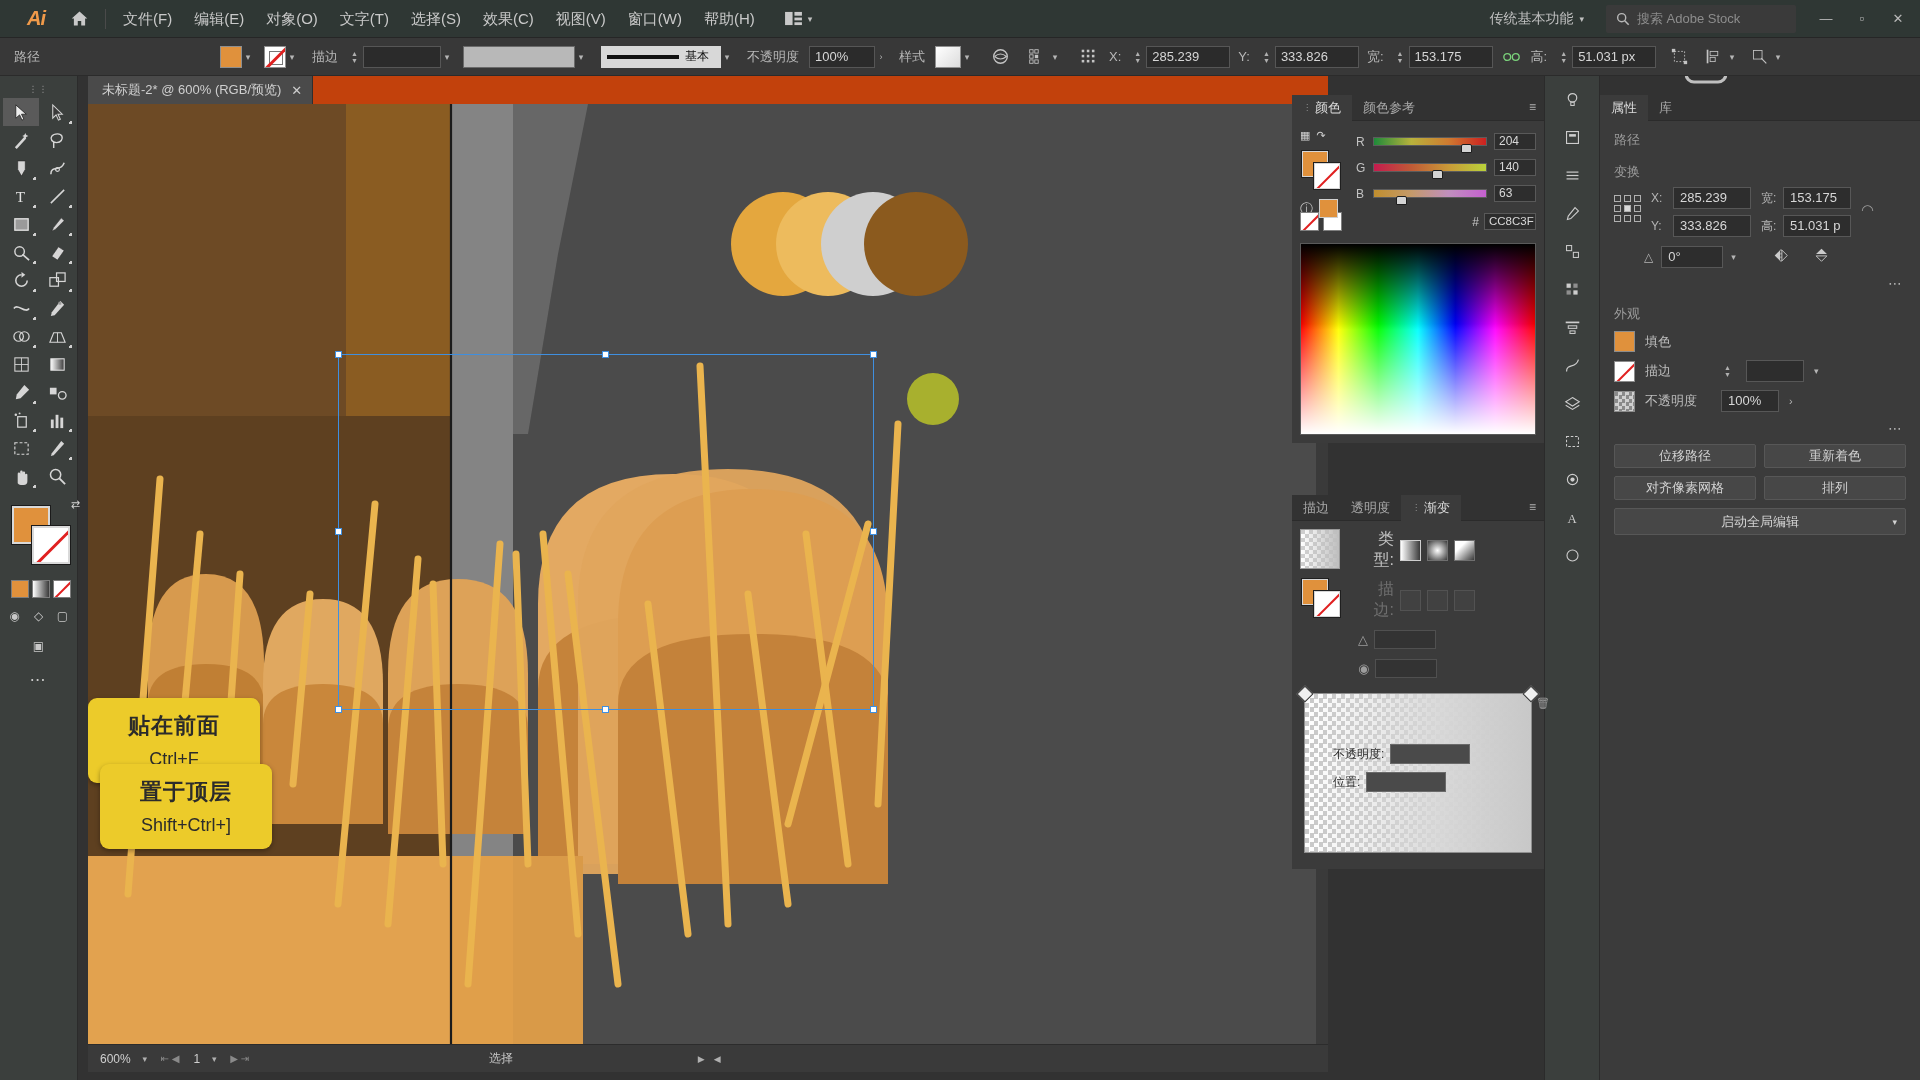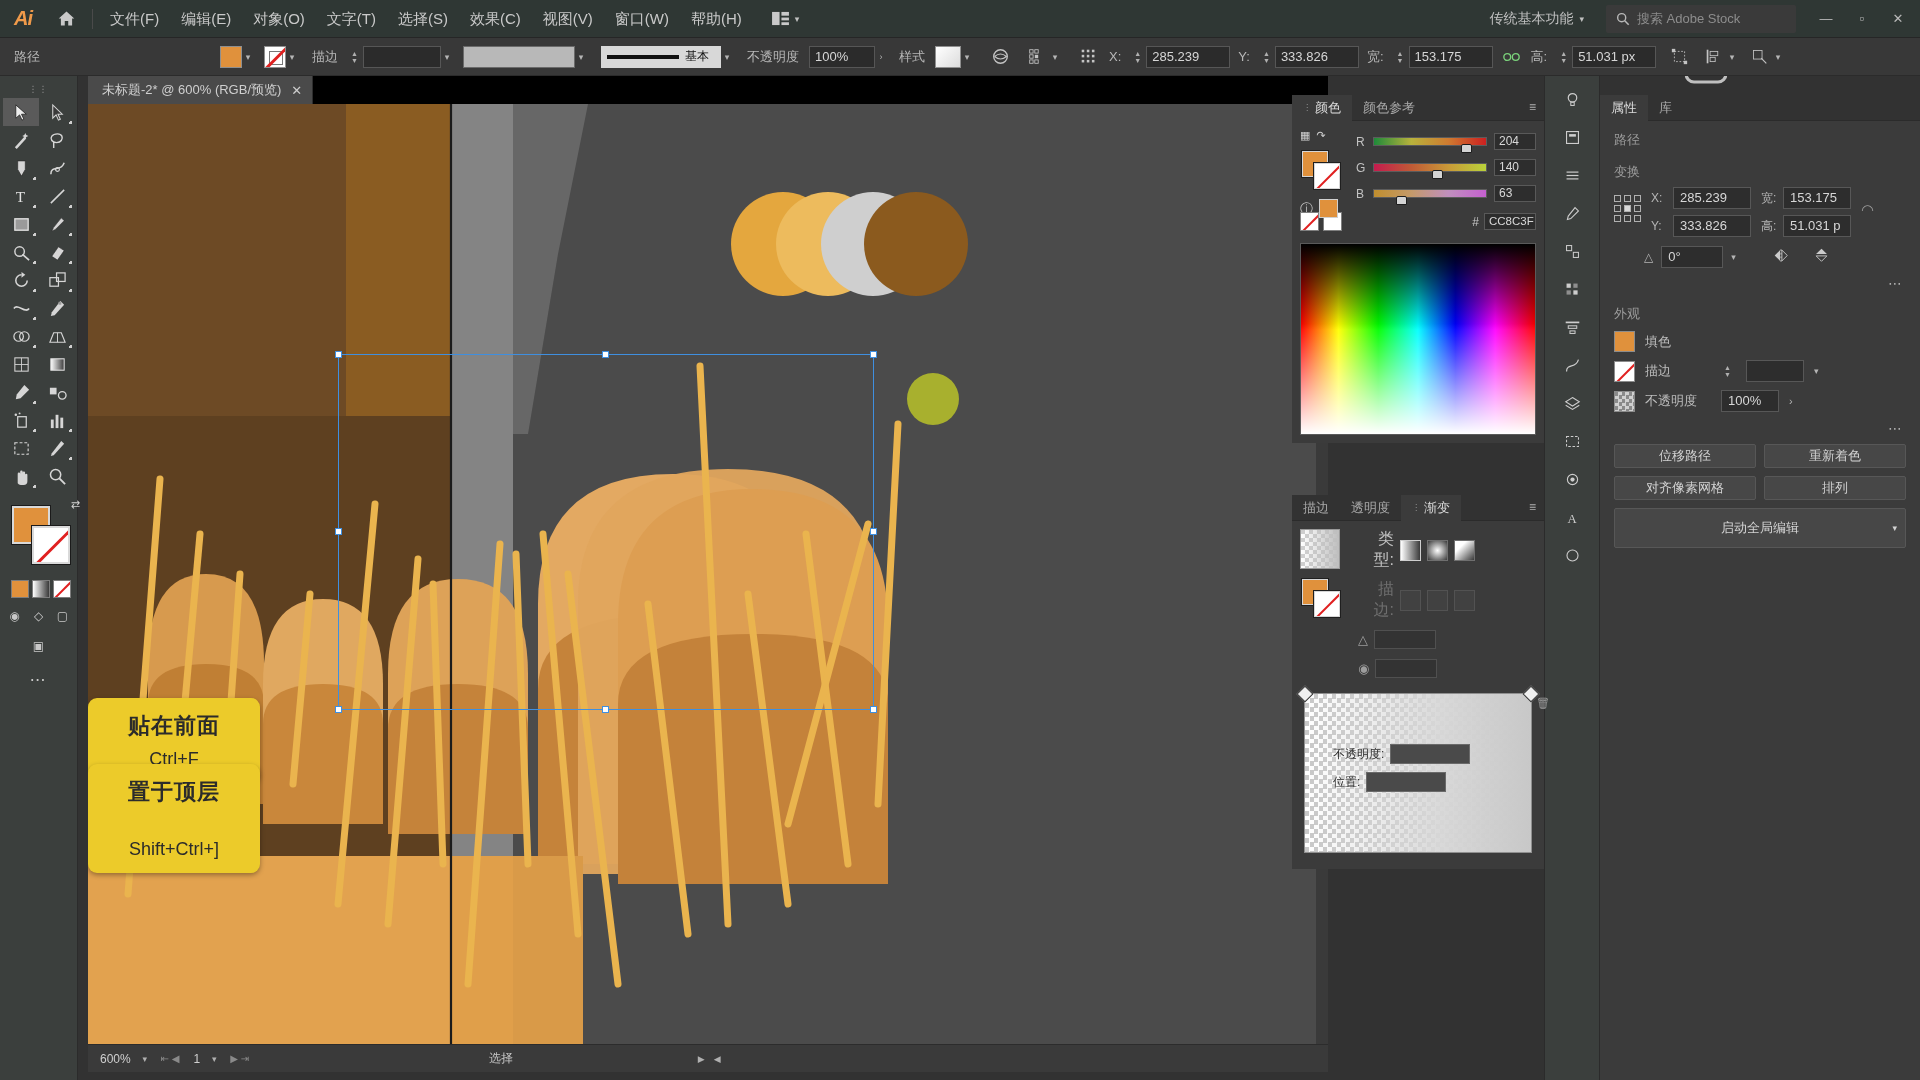--- a/index.html
+++ b/index.html
@@ -17,20 +17,21 @@
   .menubar {
     position: absolute; left:0; top:0; width:1920px; height:38px;
     background: #2f3734;
     display: flex; align-items: center;
     border-bottom: 1px solid #262626;
   }
   .ai-logo {
     width:46px; height:38px; display:flex; align-items:center; justify-content:center;
     color:#f09a4a; font-size:20px; font-weight:bold; font-style:italic;
     letter-spacing:-1px;
+    margin-left:13px;
   }
   .home-btn {
     width:40px; height:38px; display:flex; align-items:center; justify-content:center;
     color:#c9c9c9;
   }
   .menu-sep { width:1px; height:20px; background:#4a4a4a; margin:0 6px; }
   .menu-item {
     padding:0 11px; height:38px; line-height:38px; font-size:15px; color:#c9c9c9;
     white-space:nowrap; cursor:default;
   }
@@ -104,21 +105,21 @@
     width:26px; height:26px; display:flex; align-items:center; justify-content:center;
     color:#c3c3c3;
   }
   .blank-field {
     background:#b8b8b8; height:22px; width:112px; border:1px solid #6a6a6a;
   }
 
   
   .doctab-row {
     position:absolute; left:88px; top:76px; width:1240px; height:28px;
-    background:#000000; display:flex; align-items:center;
+    background:#c2410c; display:flex; align-items:center;
   }
   .doctab {
     height:28px; background:#4a4a4a; display:flex; align-items:center; gap:10px;
     padding:0 10px 0 14px; font-size:13px; color:#cfcfcf; border-right:1px solid #2e2e2e;
   }
   .doctab .close { color:#cdcdcd; font-size:13px; }
 
   
   .toolbar {
     position:absolute; left:0; top:76px; width:78px; height:1004px;
@@ -353,21 +354,21 @@
     background-size:7px 7px;
   }
   .app-lab { font-size:13px; color:#bdbdbd; width:66px; }
   .qa-grid { display:grid; grid-template-columns:1fr 1fr; gap:8px; padding:4px 14px; }
   .qa-btn {
     height:24px; background:#474747; border:1px solid #575757; border-radius:2px;
     display:flex; align-items:center; justify-content:center;
     font-size:13px; color:#d3d3d3;
   }
   .qa-wide {
-    grid-column:1 / span 2; height:40px; background:#474747; border:1px solid #575757;
+    grid-column:1 / span 2; height:27px; background:#474747; border:1px solid #575757;
     border-radius:2px; display:flex; align-items:center; justify-content:center;
     font-size:13px; color:#d3d3d3; position:relative;
   }
   .qa-wide .c { position:absolute; right:8px; font-size:9px; }
   .fxrow { padding:2px 14px 6px 20px; font-size:16px; font-style:italic; color:#cfcfcf; }
   .dots { text-align:right; padding:4px 16px; color:#b0b0b0; letter-spacing:2px; font-size:14px; }
 </style>
 </head>
 <body>
 
@@ -823,21 +824,21 @@
       <span class="handle" style="right:-4px;bottom:-4px;"></span>
       <span class="handle" style="left:50%;margin-left:-4px;bottom:-4px;"></span>
       <span class="handle" style="left:-4px;bottom:-4px;"></span>
       <span class="handle" style="left:-4px;top:50%;margin-top:-4px;"></span>
     </div>
 
     <div class="card" style="left:0px; top:552px;margin-top:42px;">
       <div class="t">贴在前面</div>
       <div class="k">Ctrl+F</div>
     </div>
-    <div class="card" style="left:0px; top:660px;gap:24px;">
+    <div class="card" style="left:12px; top:660px;">
       <div class="t">置于顶层</div>
       <div class="k">Shift+Ctrl+]</div>
     </div>
   </div>
 
   <div style="position:absolute;left:1316px;top:104px;width:12px;height:940px;background:#3a3a3a;">
     <div style="position:absolute;left:2px;top:420px;width:8px;height:130px;background:#6a6a6a;border-radius:4px;"></div>
   </div>
 
   <div class="statusbar">

